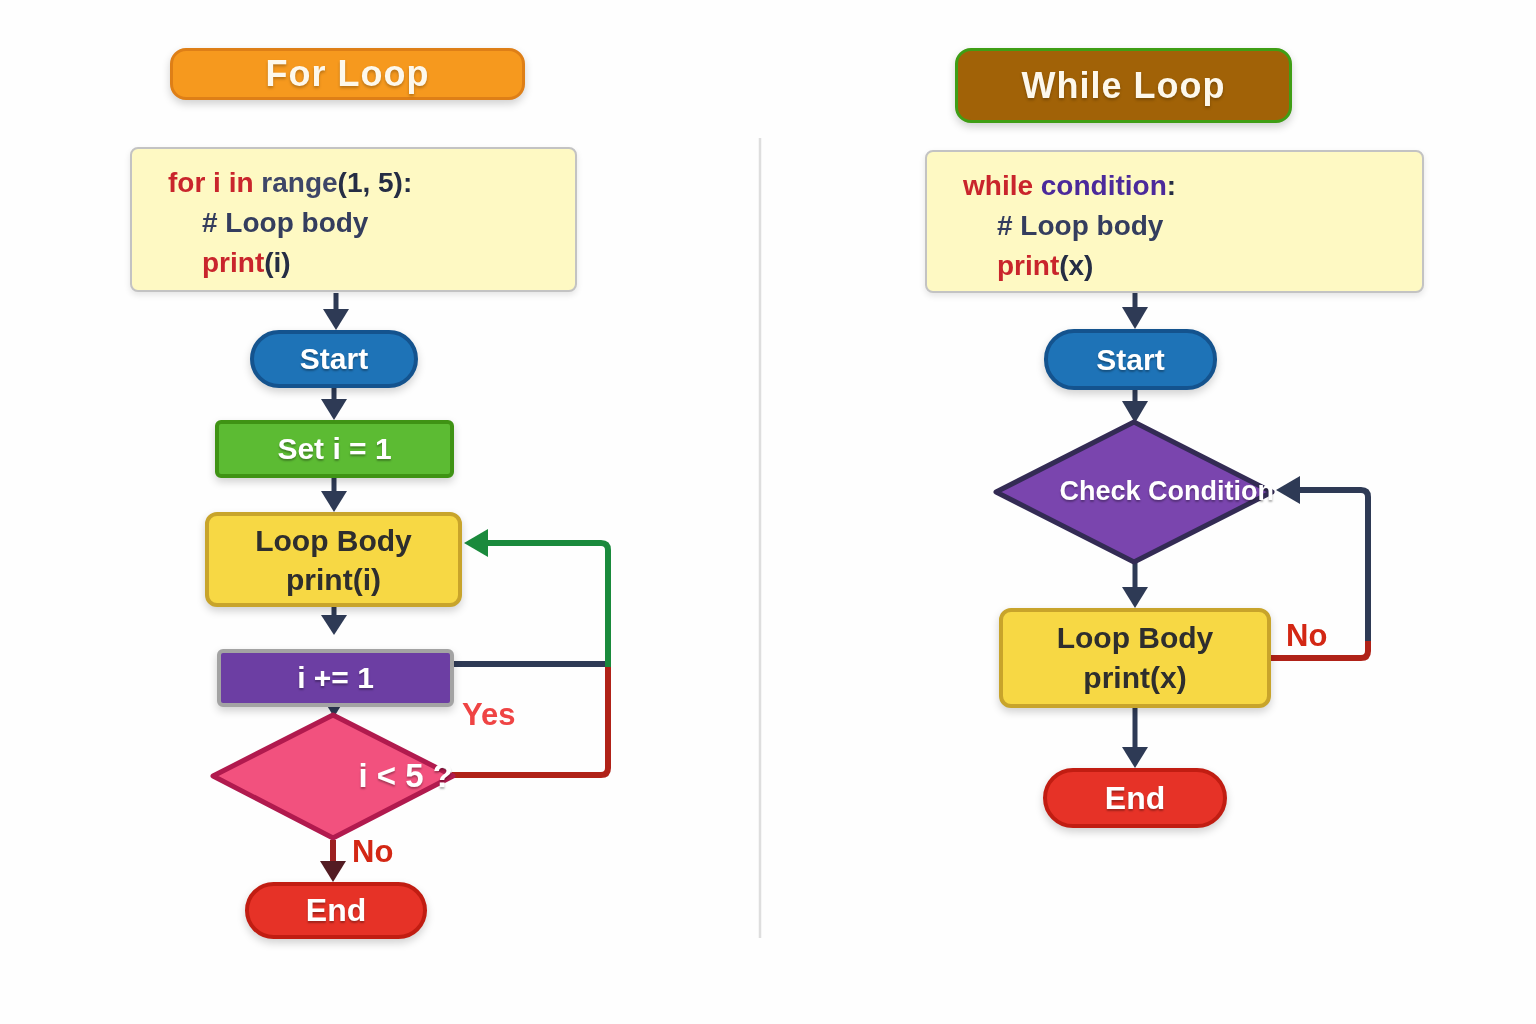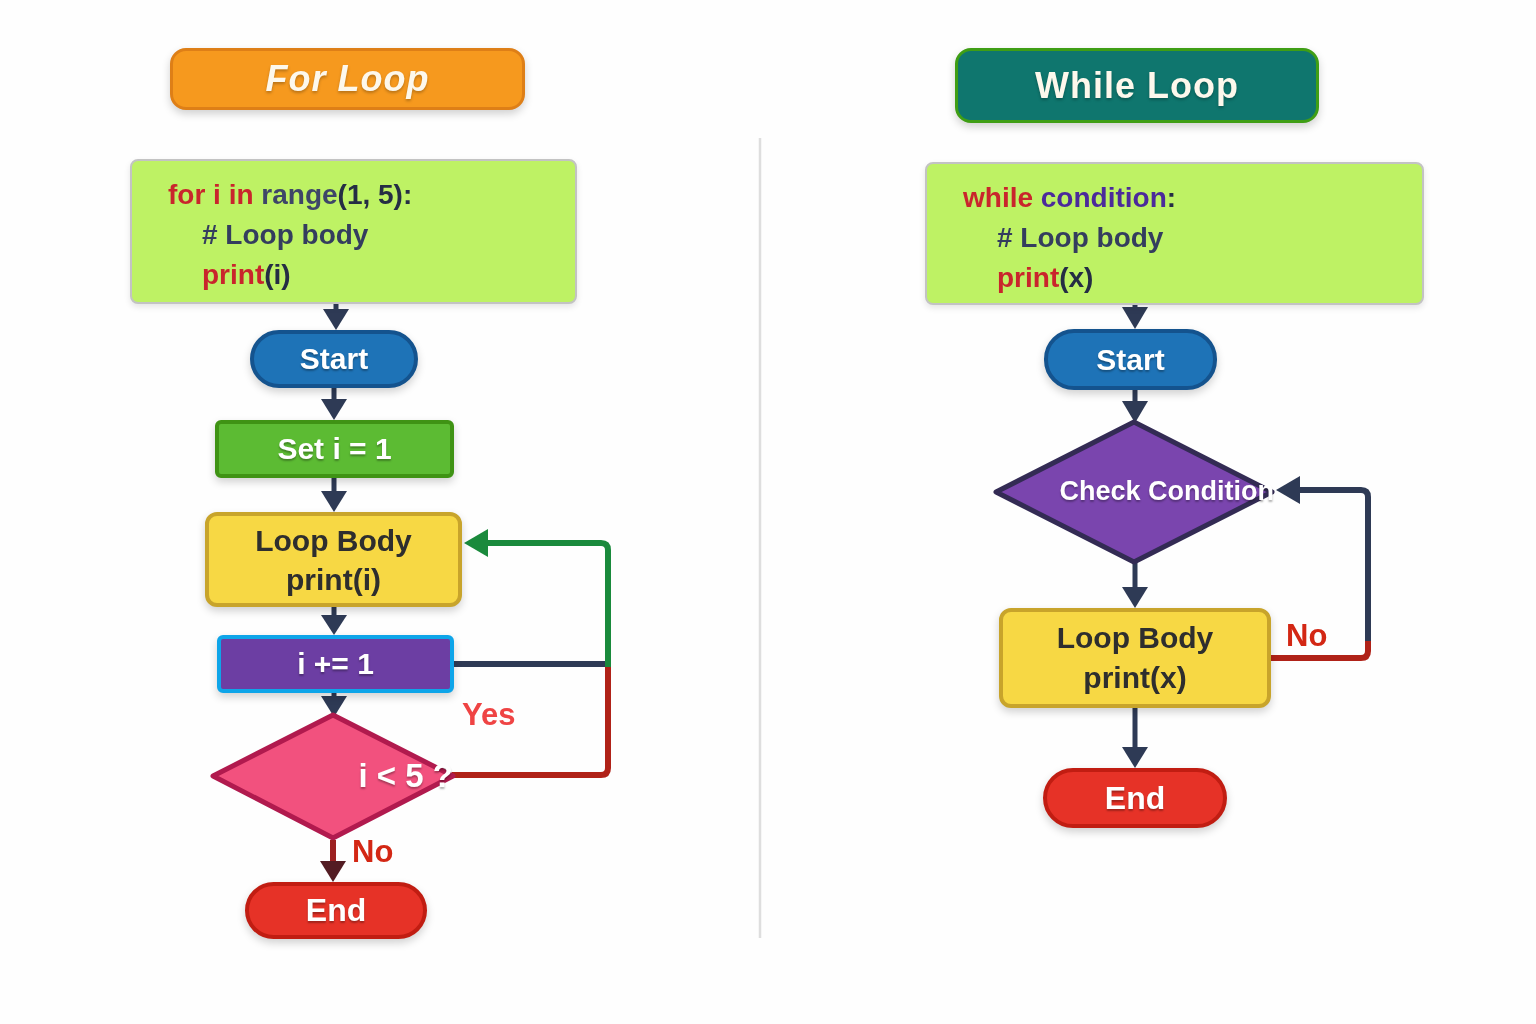--- a/index.html
+++ b/index.html
@@ -10,46 +10,46 @@
     font-weight:bold;
   }
   #connectors{position:absolute;left:0;top:0;width:1536px;height:1024px;}
   .node{position:absolute;display:flex;align-items:center;justify-content:center;
         box-sizing:border-box;text-align:center;}
   .shadowed{box-shadow:0 4px 8px rgba(0,0,0,0.18);}
   .title{
     border-radius:16px;color:#fdf8ec;font-size:36px;letter-spacing:1px;
     text-shadow:0 2px 3px rgba(0,0,0,0.25);
   }
-  .title-for{left:170px;top:48px;width:355px;height:62px;background:#f6991e;border:3px solid #de7f17;font-style:italic;}
-  .title-while{left:955px;top:48px;width:364px;height:75px;background:#0f766e;border:3px solid #3f9e15;}
+  .title-for{left:170px;top:48px;width:355px;height:52px;background:#f6991e;border:3px solid #de7f17;}
+  .title-while{left:955px;top:48px;width:337px;height:75px;background:#a16207;border:3px solid #3f9e15;}
   .codebox{
-    position:absolute;background:#bef264;border:2px solid #c3c3c3;border-radius:8px;
+    position:absolute;background:#fef9c3;border:2px solid #c3c3c3;border-radius:8px;
     box-shadow:0 3px 6px rgba(0,0,0,0.10);
     font-size:28px;line-height:40px;padding:14px 10px 10px 36px;box-sizing:border-box;
-    text-align:left;white-space:nowrap;margin-top:12px;
+    text-align:left;white-space:nowrap;
   }
   .codebox-left{left:130px;top:147px;width:447px;height:145px;}
   .codebox-right{left:925px;top:150px;width:499px;height:143px;}
   .code-indent{padding-left:34px;}
   .tok-red{color:#c9252c;}
   .tok-slate{color:#3e4668;}
   .tok-dark{color:#252d44;}
   .tok-navy{color:#343d5e;}
   .tok-purple{color:#4b2a9b;}
   .pill{border-radius:30px;color:#ffffff;text-shadow:0 2px 2px rgba(0,0,0,0.30);}
   .rect{border-radius:6px;color:#ffffff;text-shadow:0 2px 2px rgba(0,0,0,0.30);}
   .start-left{left:250px;top:330px;width:168px;height:58px;background:#1e73b7;border:4px solid #14538e;font-size:30px;}
   .start-right{left:1044px;top:329px;width:173px;height:61px;background:#1e73b7;border:4px solid #14538e;font-size:30px;}
   .set-box{left:215px;top:420px;width:239px;height:58px;background:#5cbb33;border:4px solid #3f9314;font-size:30px;}
   .body-left{left:205px;top:512px;width:257px;height:95px;background:#f7d844;border:4px solid #c8a42b;
              border-radius:12px;color:#2e2e2e;font-size:30px;line-height:39px;flex-direction:column;}
   .body-right{left:999px;top:608px;width:272px;height:100px;background:#f7d844;border:4px solid #c8a42b;
              border-radius:12px;color:#2e2e2e;font-size:30px;line-height:40px;flex-direction:column;}
-  .inc-box{left:217px;top:635px;width:237px;height:58px;background:#6c3ea3;border:4px solid #0ea5e9;font-size:30px;}
+  .inc-box{left:217px;top:649px;width:237px;height:58px;background:#6c3ea3;border:4px solid #a3a3a3;font-size:30px;}
   .end-left{left:245px;top:882px;width:182px;height:57px;background:#e63227;border:4px solid #c11d12;font-size:32px;}
   .end-right{left:1043px;top:768px;width:184px;height:60px;background:#e63227;border:4px solid #c11d12;font-size:32px;}
   .diamond-label{position:absolute;color:#ffffff;text-shadow:0 2px 2px rgba(0,0,0,0.30);text-align:right;}
   .dl-left{left:213px;top:757px;width:240px;font-size:33px;}
   .dl-right{left:994px;top:476px;width:280px;font-size:27px;}
   .branch-label{position:absolute;font-size:31px;}
   .lbl-yes{left:462px;top:697px;color:#ef4444;}
   .lbl-no-left{left:352px;top:834px;color:#d32714;}
   .lbl-no-right{left:1286px;top:618px;color:#d32714;}
 </style>

